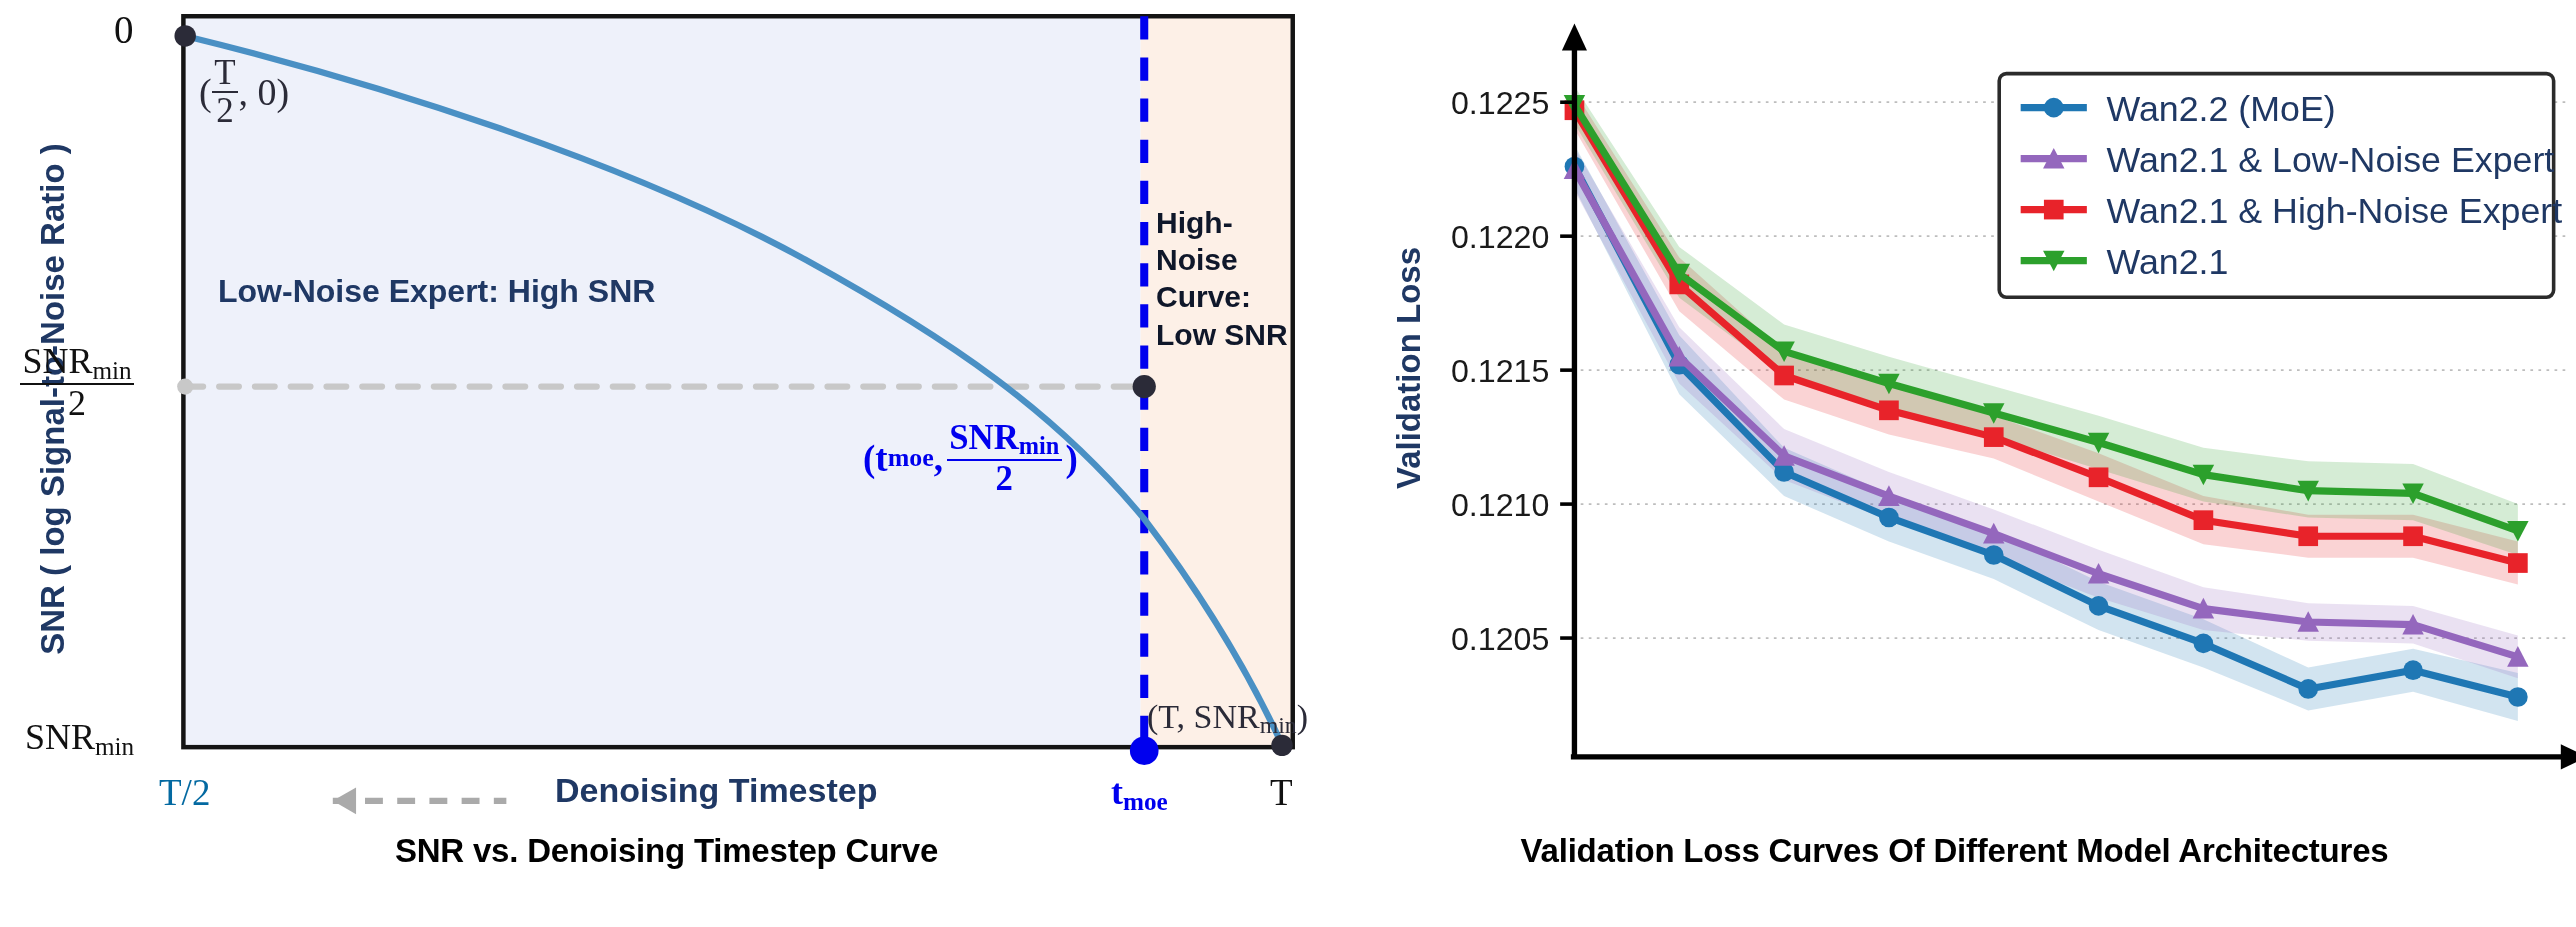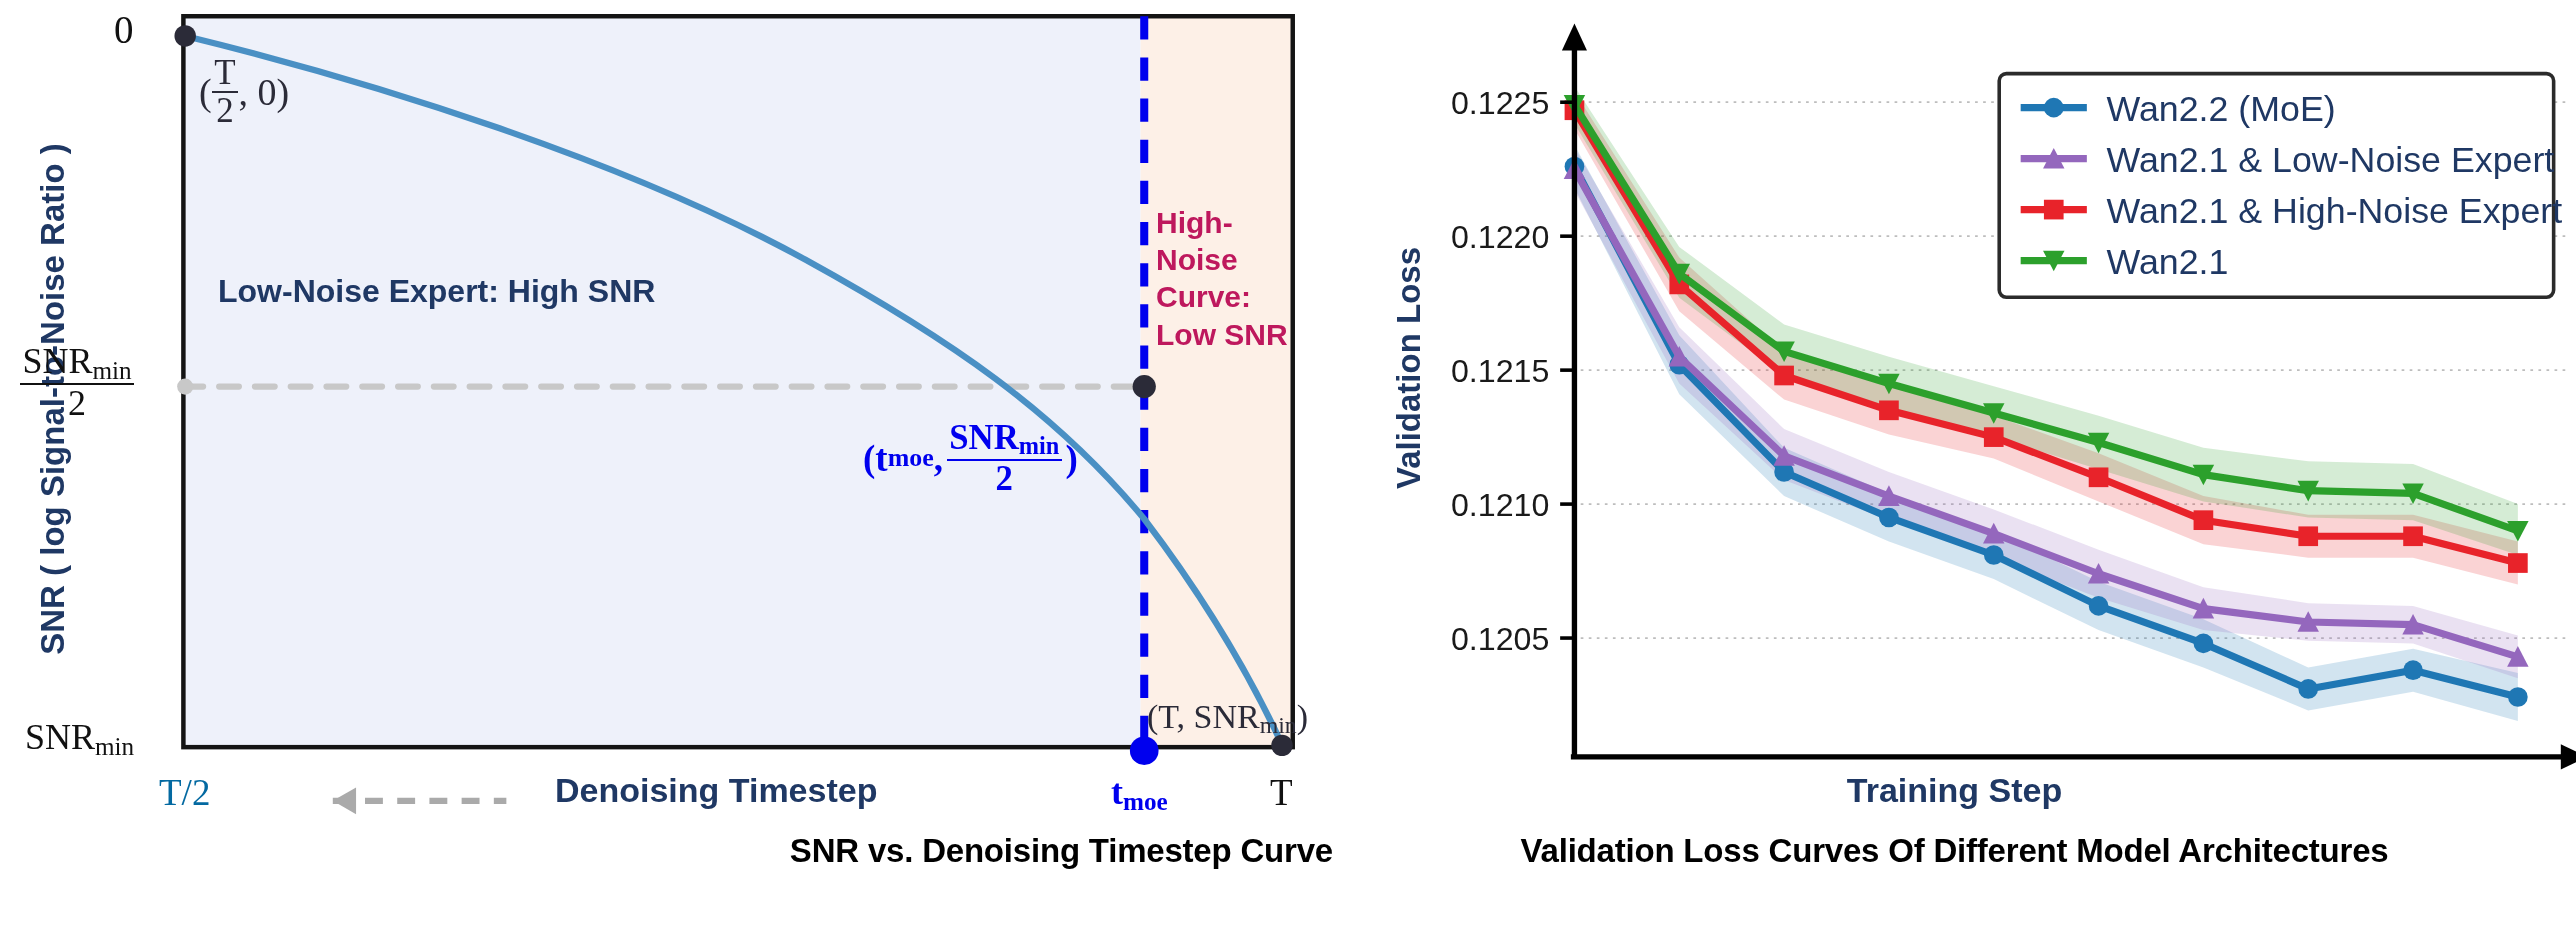--- a/index.html
+++ b/index.html
@@ -13,21 +13,21 @@
   .panel-left{width:1333px;height:928px;}
   .panel-right{width:1243px;height:860px;}
 
   
   #snr-svg{position:absolute;left:0;top:0;}
   .cap{
     position:absolute;width:100%;text-align:center;
     font-weight:bold;color:#000000;font-family:"Liberation Sans",sans-serif;
     font-stretch:condensed;letter-spacing:-0.2px;
   }
-  .cap-left{top:832px;font-size:33px;text-align:right;}
+  .cap-left{top:832px;font-size:33px;}
   .cap-right{top:832px;font-size:33px;}
 
   
   .frac{display:inline-flex;flex-direction:column;align-items:center;
         vertical-align:middle;line-height:1.02;}
   .frac .num{border-bottom:2.2px solid currentColor;padding:0 2.7px;}
   .frac .den{padding:0 2.7px;}
   .serif{font-family:"Liberation Serif", serif;}
   .sub{font-size:0.70em;vertical-align:-0.22em;}
 
@@ -99,21 +99,21 @@
         <span class="den">2</span>
       </span>
       <span>, 0)</span>
     </div>
 
     <div class="lbl" style="left:218px;top:273px;font-size:32px;font-weight:bold;color:#1f3864;
                 font-stretch:condensed;">
       <span>Low-Noise Expert: High SNR</span>
     </div>
 
-    <div class="lbl" style="left:1156px;top:204px;font-size:30px;font-weight:bold;color:#be185d;
+    <div class="lbl" style="left:1156px;top:204px;font-size:30px;font-weight:bold;color:#0f172a;
                 line-height:1.24;font-stretch:condensed;">
       <div>High-</div>
       <div>Noise</div>
       <div>Curve:</div>
       <div>Low SNR</div>
     </div>
 
     <div class="lbl" style="left:863px;top:420px;font-size:37px;font-weight:bold;color:#0000ee;
                 display:flex;align-items:center;font-family:'Liberation Serif',serif;">
       <span>(t</span>
@@ -247,23 +247,19 @@
           <text x="865" y="306" font-size="40" font-family="&quot;Liberation Sans&quot;, sans-serif" fill="#1f3864">Wan2.1</text>
         </g>
     </svg>
 
     <div class="lbl" style="left:-85px;top:349px;width:322px;transform:rotate(-90deg);
                 text-align:center;font-size:33px;font-weight:bold;color:#1f3864;
                 font-stretch:condensed;">
       <span>Validation Loss</span>
     </div>
 
-    <div class="lbl" style="left:0;top:771px;width:1243px;text-align:center;
-                font-size:34px;font-weight:bold;color:#1f3864;font-stretch:condensed;">
-      <span>Training Step</span>
-    </div>
 
     <div class="cap cap-right">
       <span>Validation Loss Curves Of Different Model Architectures</span>
     </div>
   </div>
 </div>
 
 
 </body></html>

